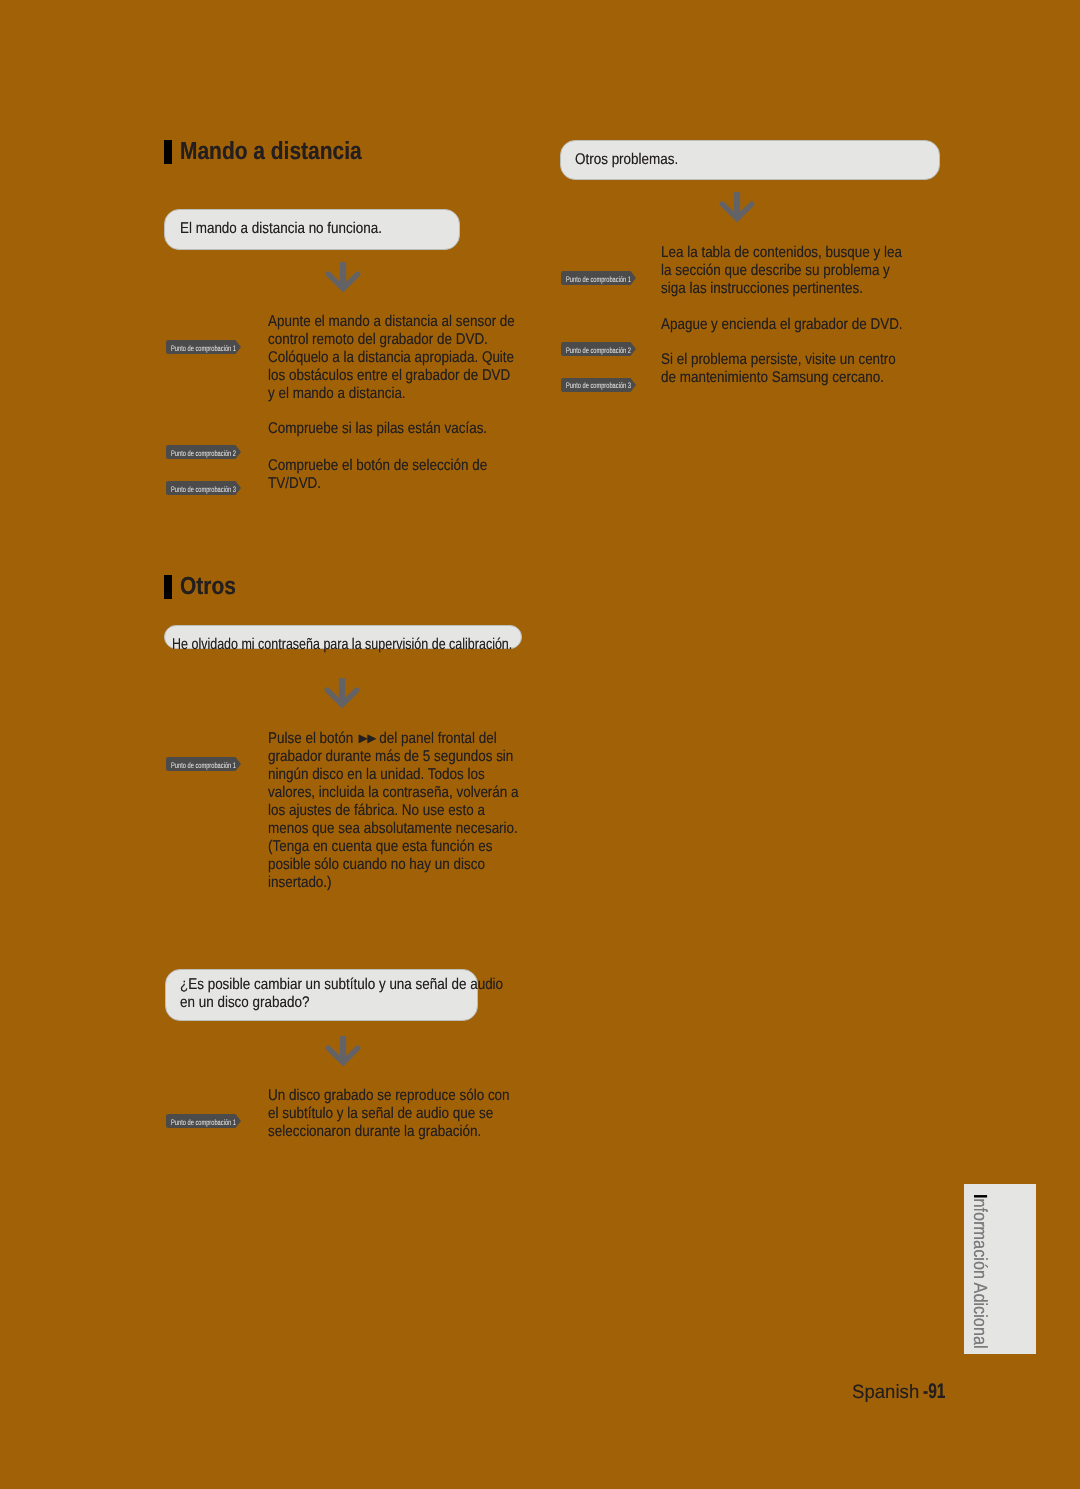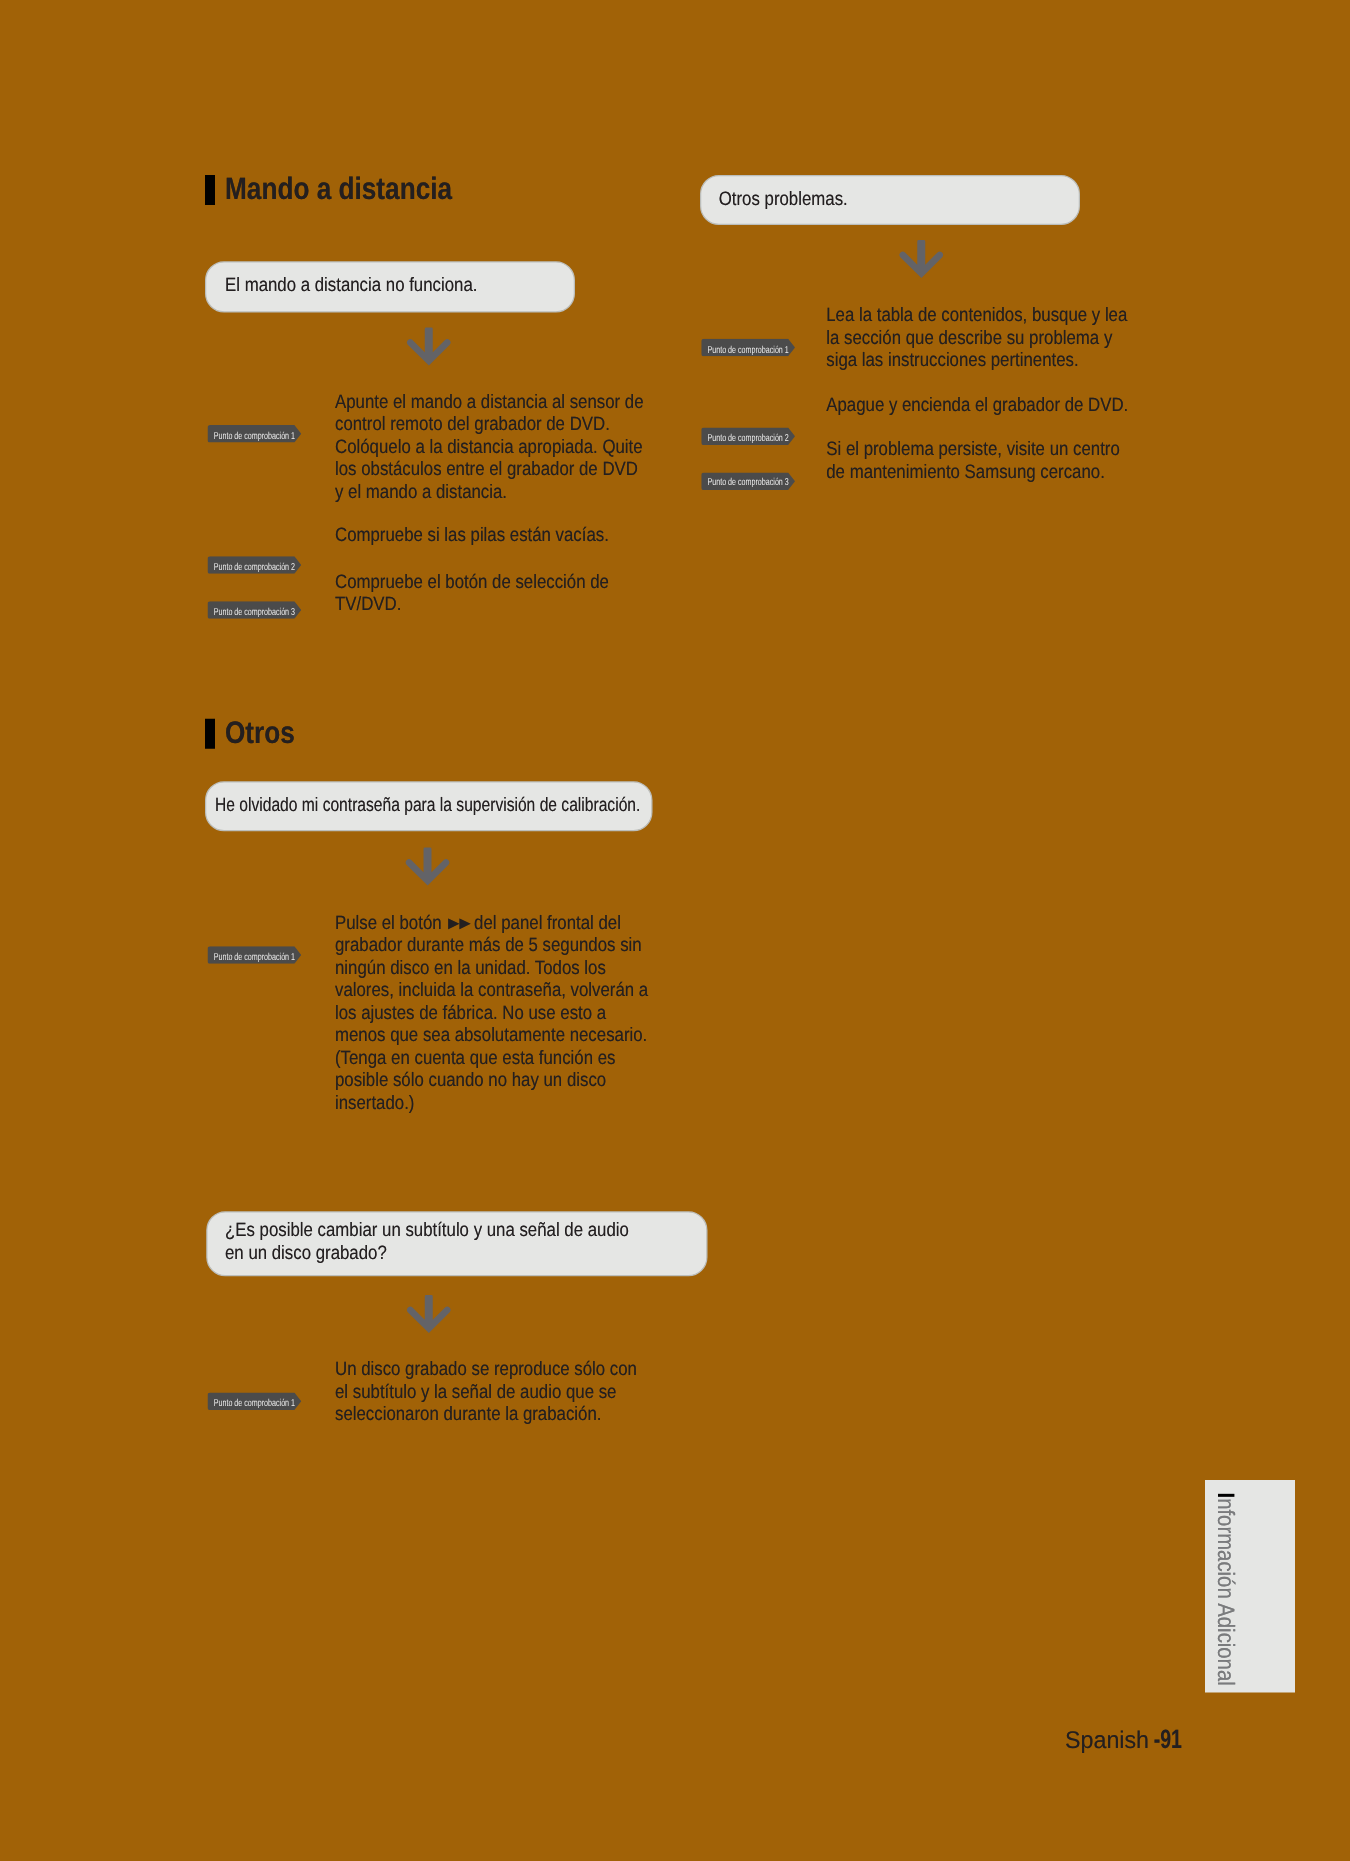--- a/index.html
+++ b/index.html
@@ -107,55 +107,55 @@
     <div class="cpt" style="left:268px;top:457px;width:290px;transform:scaleX(0.868);">Compruebe el botón de selección de TV/DVD.</div>
     </div>
   </div>
 
   <div class="sect">
     <div class="sec-head" style="left:164px;top:575px;">
       <span class="bar"></span>
       <span class="txt">Otros</span>
     </div>
     <div class="blk">
-    <div class="qbox" style="left:164.4px;top:625px;width:358px;height:40px;">
+    <div class="qbox" style="left:164.4px;top:625px;width:358px;height:24px;">
       <div class="qtxt" style="left:6.7px;top:9.6px;width:430px;transform:scaleX(0.806);">He olvidado mi contraseña para la supervisión de calibración.</div>
     </div>
     <div class="arrow" style="left:324px;top:677px;"><svg width="36" height="32" viewBox="0 0 36 32" aria-hidden="true">
               <path d="M18.1 31.4 L34.8 14.7 A2.7 2.7 0 0 0 31.0 10.9 L21.2 20.7 L21.2 2.2 A1.15 1.15 0 0 0 20.05 1.05 L15.95 1.05 A1.15 1.15 0 0 0 14.8 2.2 L14.8 20.7 L5.0 10.9 A2.7 2.7 0 0 0 1.2 14.7 Z" fill="#636367"></path>
             </svg></div>
     <div class="cpb" style="left:166px;top:733px;">
       <svg width="75" height="14" viewBox="0 0 75 14" aria-hidden="true">
               <path d="M2.3 0 H69.5 L75 7 L69.5 14 H2.3 A2.3 2.3 0 0 1 0 11.7 V2.3 A2.3 2.3 0 0 1 2.3 0 Z" fill="#4b4b4b"></path>
             </svg>
       <span class="lbl" style="left:4.5px;top:3.7px;transform:scaleX(0.713);">Punto de comprobación 1</span>
     </div>
     <div class="cpt" style="left:268px;top:730.1px;width:290px;transform:scaleX(0.868);">Pulse el botón <span class="ffwd">►►</span> del panel frontal del grabador durante más de 5 segundos sin ningún disco en la unidad. Todos los valores, incluida la contraseña, volverán a los ajustes de fábrica. No use esto a menos que sea absolutamente necesario. (Tenga en cuenta que esta función es posible sólo cuando no hay un disco insertado.)</div>
     </div>
     <div class="blk">
-    <div class="qbox" style="left:165px;top:968.5px;width:401px;height:52px;">
+    <div class="qbox" style="left:165px;top:968.5px;width:313px;height:52px;">
       <div class="qtxt" style="left:14.1px;top:6.3px;width:375px;transform:scaleX(0.868);">¿Es posible cambiar un subtítulo y una señal de audio en un disco grabado?</div>
     </div>
     <div class="arrow" style="left:324.8px;top:1035.3px;"><svg width="36" height="32" viewBox="0 0 36 32" aria-hidden="true">
               <path d="M18.1 31.4 L34.8 14.7 A2.7 2.7 0 0 0 31.0 10.9 L21.2 20.7 L21.2 2.2 A1.15 1.15 0 0 0 20.05 1.05 L15.95 1.05 A1.15 1.15 0 0 0 14.8 2.2 L14.8 20.7 L5.0 10.9 A2.7 2.7 0 0 0 1.2 14.7 Z" fill="#636367"></path>
             </svg></div>
     <div class="cpb" style="left:166px;top:1090.4px;">
       <svg width="75" height="14" viewBox="0 0 75 14" aria-hidden="true">
               <path d="M2.3 0 H69.5 L75 7 L69.5 14 H2.3 A2.3 2.3 0 0 1 0 11.7 V2.3 A2.3 2.3 0 0 1 2.3 0 Z" fill="#4b4b4b"></path>
             </svg>
       <span class="lbl" style="left:4.5px;top:3.7px;transform:scaleX(0.713);">Punto de comprobación 1</span>
     </div>
     <div class="cpt" style="left:268px;top:1086.5px;width:290px;transform:scaleX(0.868);">Un disco grabado se reproduce sólo con el subtítulo y la señal de audio que se seleccionaron durante la grabación.</div>
     </div>
   </div>
   </div>
 
   <div class="col">
     <div class="blk">
-    <div class="qbox" style="left:559.8px;top:140.3px;width:304px;height:40px;">
+    <div class="qbox" style="left:559.8px;top:140.3px;width:380px;height:40px;">
       <div class="qtxt" style="left:14.6px;top:9.7px;width:140px;transform:scaleX(0.868);">Otros problemas.</div>
     </div>
     <div class="arrow" style="left:719.4px;top:191.3px;"><svg width="36" height="32" viewBox="0 0 36 32" aria-hidden="true">
             <path d="M18.1 31.4 L34.8 14.7 A2.7 2.7 0 0 0 31.0 10.9 L21.2 20.7 L21.2 2.2 A1.15 1.15 0 0 0 20.05 1.05 L15.95 1.05 A1.15 1.15 0 0 0 14.8 2.2 L14.8 20.7 L5.0 10.9 A2.7 2.7 0 0 0 1.2 14.7 Z" fill="#636367"></path>
           </svg></div>
     <div class="cpb" style="left:561px;top:247px;">
       <svg width="75" height="14" viewBox="0 0 75 14" aria-hidden="true">
             <path d="M2.3 0 H69.5 L75 7 L69.5 14 H2.3 A2.3 2.3 0 0 1 0 11.7 V2.3 A2.3 2.3 0 0 1 2.3 0 Z" fill="#4b4b4b"></path>
           </svg>
       <span class="lbl" style="left:4.5px;top:3.7px;transform:scaleX(0.713);">Punto de comprobación 1</span>

